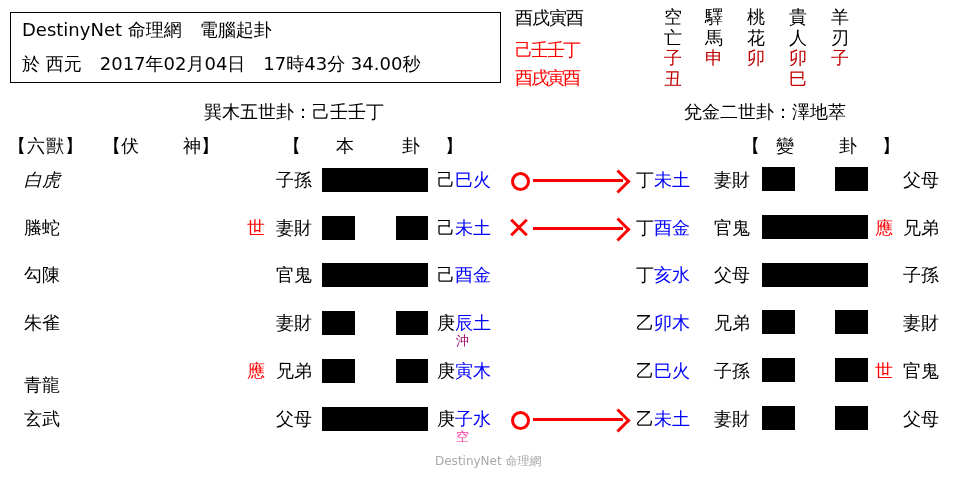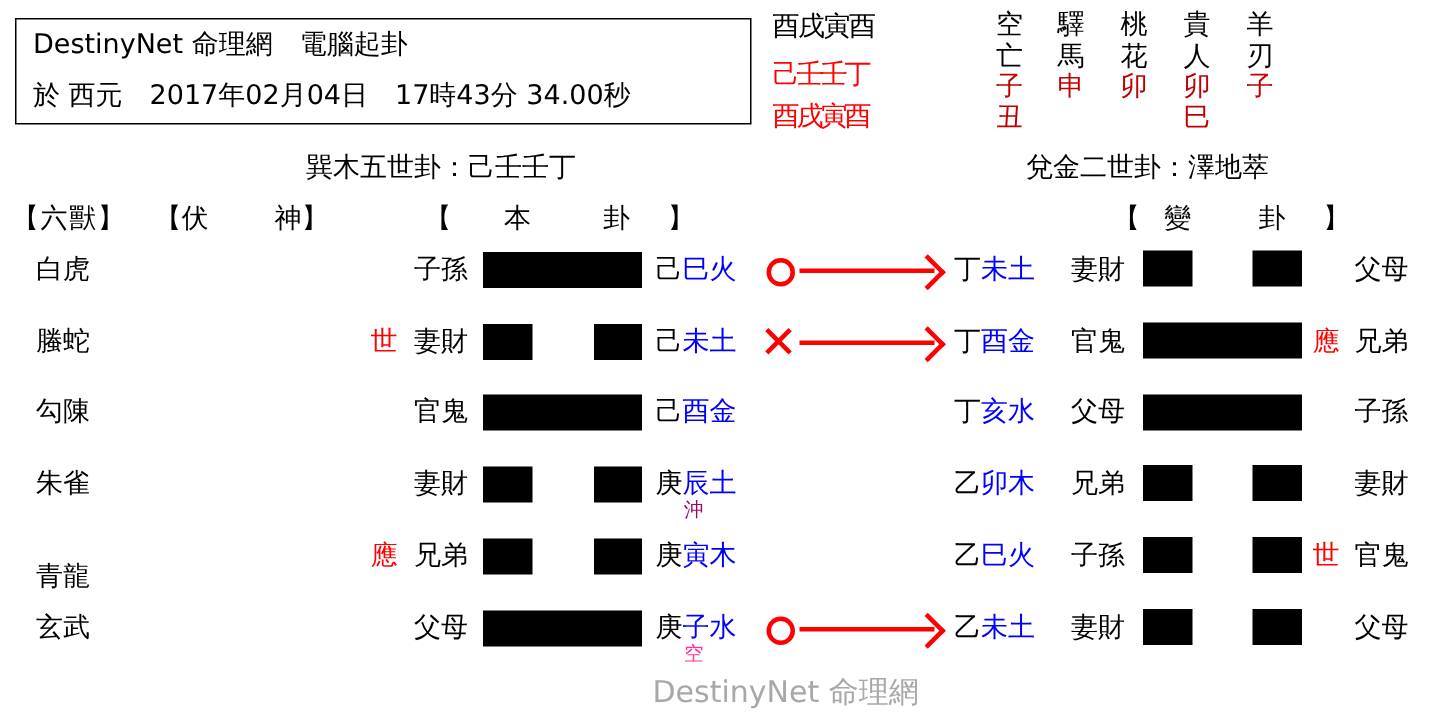--- a/index.html
+++ b/index.html
@@ -74,21 +74,21 @@
 <div class="abs f18" style="left:283px;top:135px;">【</div>
 <div class="abs f18" style="left:336px;top:135px;">本</div>
 <div class="abs f18" style="left:402px;top:135px;">卦</div>
 <div class="abs f18" style="left:445px;top:135px;">】</div>
 <div class="abs f18" style="left:742px;top:135px;">【</div>
 <div class="abs f18" style="left:776px;top:135px;">變</div>
 <div class="abs f18" style="left:839px;top:135px;">卦</div>
 <div class="abs f18" style="left:882px;top:135px;">】</div>
 
 <div>
-  <div class="abs f18" style="left:24px;top:169px;">白虎</div>
+  <div class="abs f18" style="left:24px;top:169px;font-style:italic;">白虎</div>
   <div class="abs f18" style="left:276px;top:169px;">子孫</div>
   <div class="bar" style="left:322px;top:168px;width:106px;"></div>
   <div class="abs f18" style="left:437px;top:169px;">己</div>
   <div class="abs f18 blue" style="left:455px;top:169px;">巳火</div>
   <div class="circle-mark" style="left:511px;top:172px;"></div>
   <div class="arrow" style="left:533px;top:179px;width:90px;"></div>
   <div class="arrow-head" style="left:610px;top:173px;"></div>
   <div class="abs f18" style="left:636px;top:169px;">丁</div>
   <div class="abs f18 blue" style="left:654px;top:169px;">未土</div>
   <div class="abs f18" style="left:714px;top:169px;">妻財</div>
@@ -173,13 +173,13 @@
   <div class="arrow" style="left:533px;top:418px;width:90px;"></div>
   <div class="arrow-head" style="left:610px;top:412px;"></div>
   <div class="abs f18" style="left:636px;top:408px;">乙</div>
   <div class="abs f18 blue" style="left:654px;top:408px;">未土</div>
   <div class="abs f18" style="left:714px;top:408px;">妻財</div>
   <div class="bar" style="left:762px;top:406px;width:33px;"></div>
   <div class="bar" style="left:835px;top:406px;width:33px;"></div>
   <div class="abs f18" style="left:903px;top:408px;">父母</div>
 </div>
 
-<div class="abs gray" style="left:435px;top:449px;font-size:20px;line-height:24px;">DestinyNet 命理網</div>
+<div class="abs gray" style="left:435px;top:449px;font-size:12px;line-height:24px;">DestinyNet 命理網</div>
 
 </body></html>

